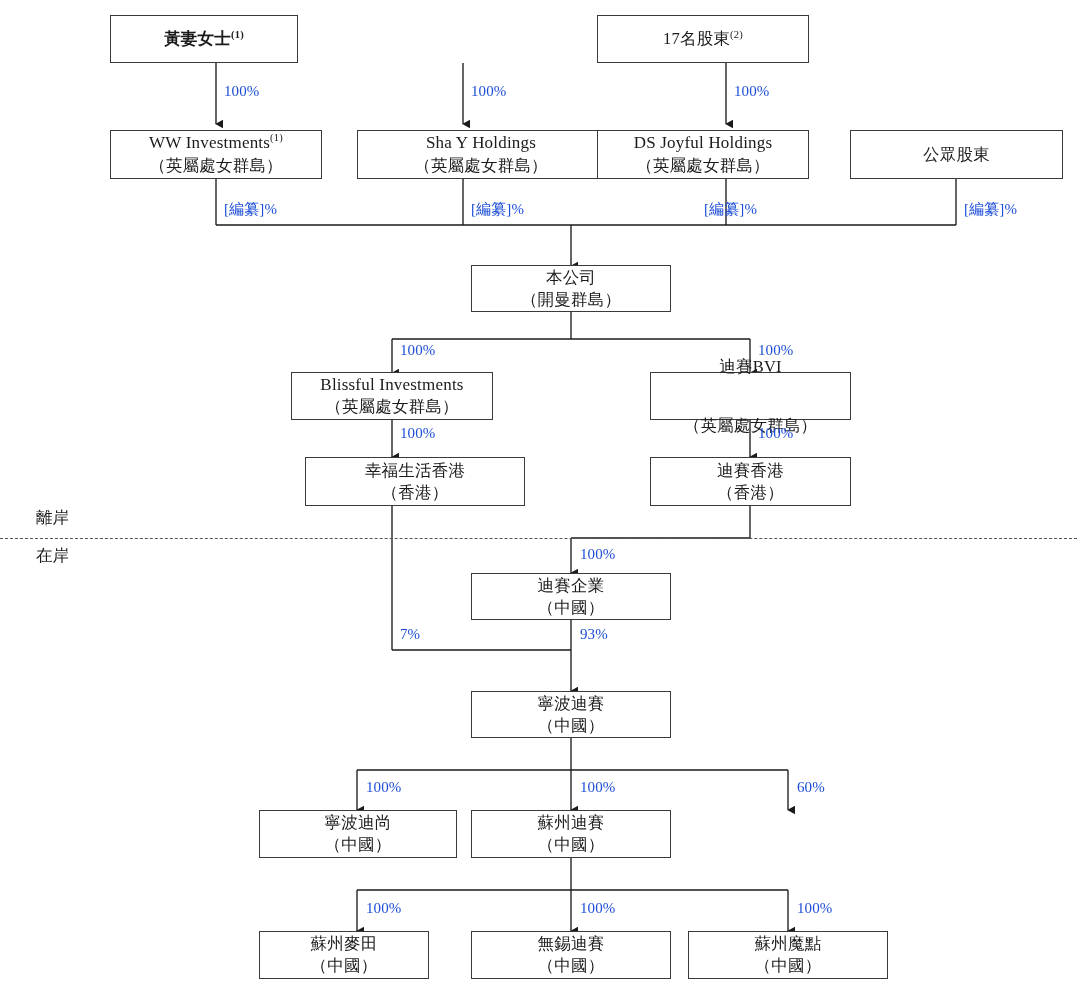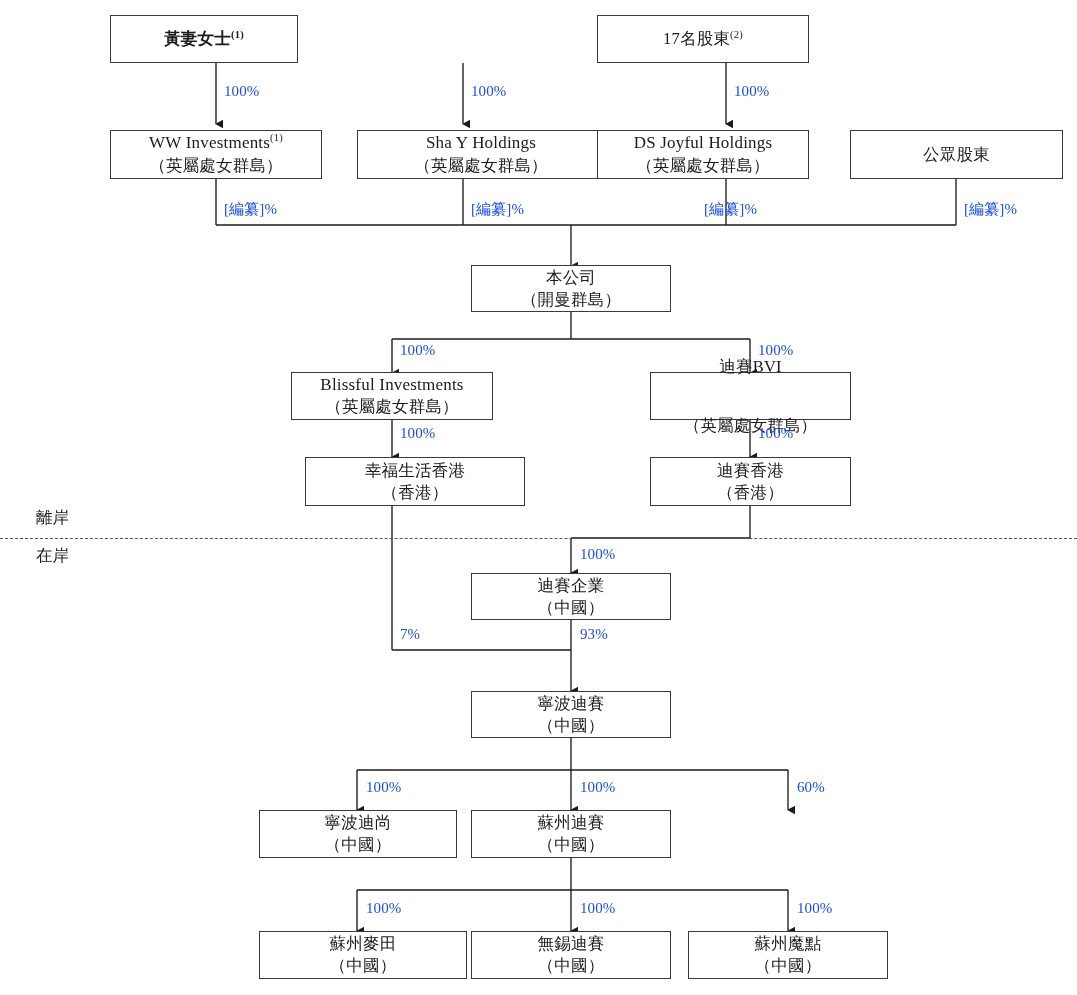--- a/index.html
+++ b/index.html
@@ -209,21 +209,21 @@
     <div class="node-line-1">寧波迪尚</div>
     <div class="node-line-2">（中國）</div>
   </div>
 
   <div class="node-box" style="left:471px; top:810px; width:200px; height:48px;">
     <div class="node-line-1">蘇州迪賽</div>
     <div class="node-line-2">（中國）</div>
   </div>
 
 
-  <div class="node-box" style="left:259px; top:931px; width:208px; height:48px;">
+  <div class="node-box" style="left:259px; top:931px; width:170px; height:48px;">
     <div class="node-line-1">蘇州麥田</div>
     <div class="node-line-2">（中國）</div>
   </div>
 
   <div class="node-box" style="left:471px; top:931px; width:200px; height:48px;">
     <div class="node-line-1">無錫迪賽</div>
     <div class="node-line-2">（中國）</div>
   </div>
 
   <div class="node-box" style="left:688px; top:931px; width:200px; height:48px;">

